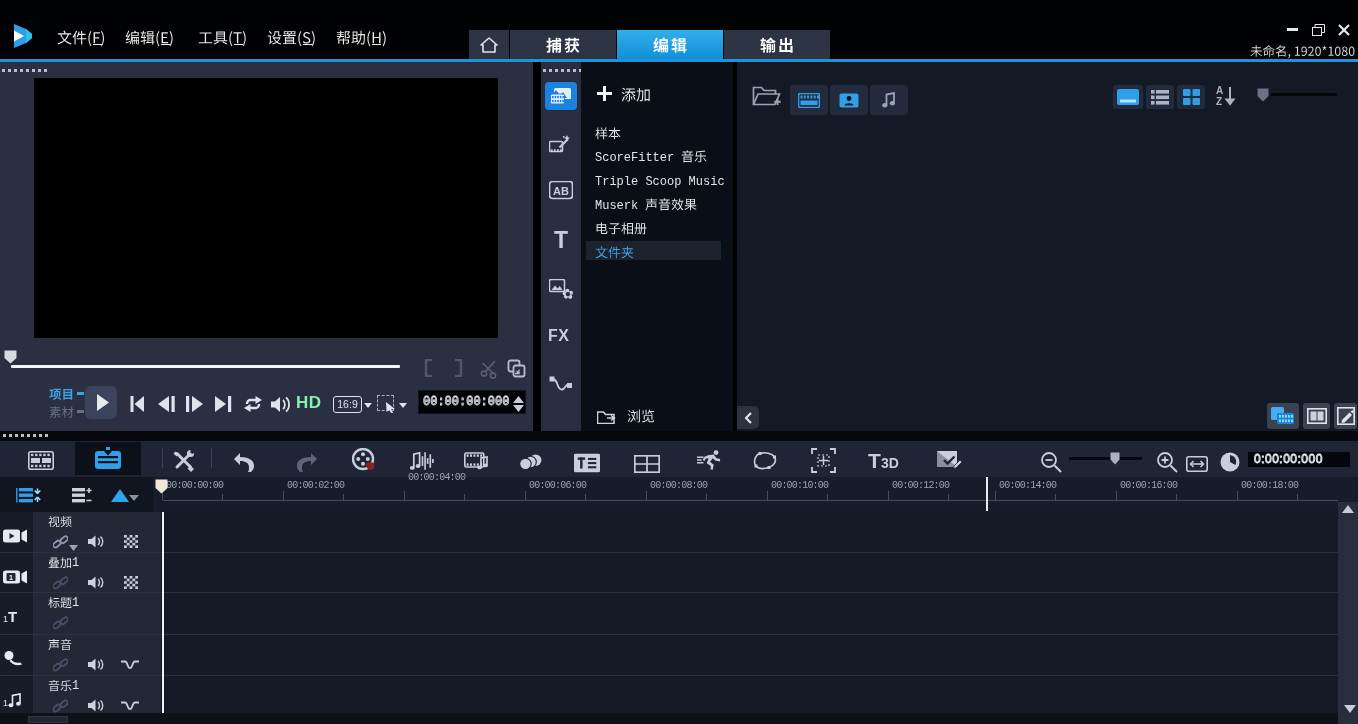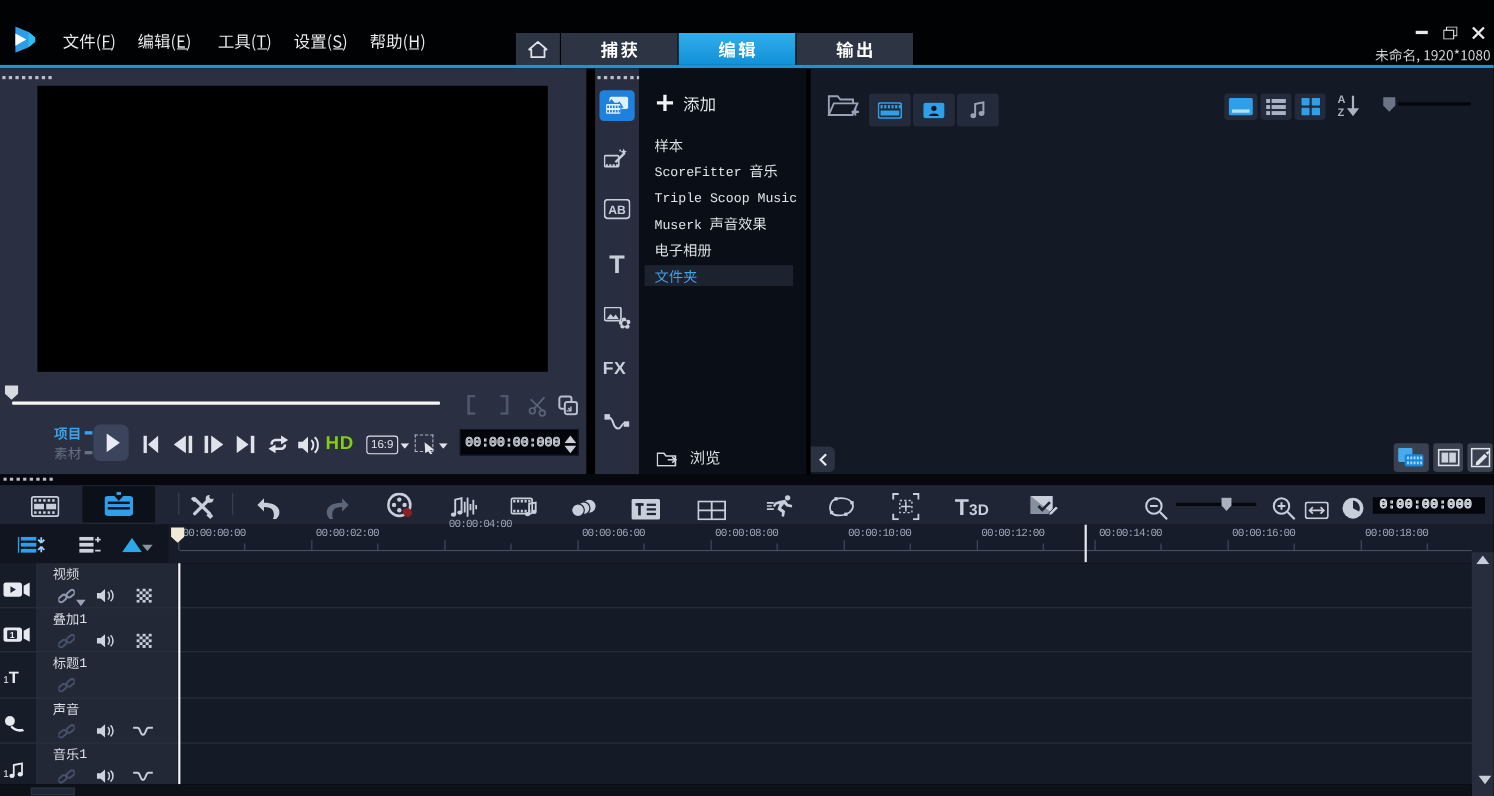--- a/index.html
+++ b/index.html
@@ -182,21 +182,21 @@
 <path d="M14.5 1 L21 5 L14.5 9 Z" fill="#dfe3ec"></path>
 <path d="M9.5 9 L3 13 L9.5 17 Z" fill="#dfe3ec"></path>
     </svg>
   </div>
 <div style="position:absolute;left:271px;top:396px;width:21px;height:17px;">
     <svg width="21" height="17" viewBox="0 0 21 17">
       <path d="M0 5.5 H4 L9 1 V16 L4 11.5 H0 Z" fill="#dfe3ec"></path>
       <path d="M12 4 C14.5 6 14.5 11 12 13 M15 1.5 C19 4.5 19 12.5 15 15.5" fill="none" stroke="#dfe3ec" stroke-width="1.8"></path>
     </svg>
   </div>
-<div style="position:absolute;left:296px;top:393px;width:30px;height:20px;font-family:'Liberation Sans',sans-serif;font-size:17px;font-weight:bold;color:#84cc16;letter-spacing:0.5px;">HD</div>
+<div style="position:absolute;left:296px;top:393px;width:30px;height:20px;font-family:'Liberation Sans',sans-serif;font-size:17px;font-weight:bold;color:#86efac;letter-spacing:0.5px;">HD</div>
 <div style="position:absolute;left:333px;top:396px;width:29px;height:17px;border:1.5px solid #dfe3ec;border-radius:3px;color:#dfe3ec;font-size:10.5px;text-align:center;line-height:14px;font-family:'Liberation Sans',sans-serif;">16:9</div>
 <div style="position:absolute;left:364px;top:403px;width:8px;height:5px;">
     <svg width="8" height="5" viewBox="0 0 8 5">
       <path d="M0 0 L8 0 L4 5 Z" fill="#dfe3ec"></path>
     </svg>
   </div>
 <div style="position:absolute;left:377px;top:395px;width:17px;height:16px;border:1.5px dashed #aab1c0;"></div>
 <div style="position:absolute;left:385px;top:401px;width:11px;height:12px;">
     <svg width="11" height="12" viewBox="0 0 11 12">
       <path d="M1 1 L10 8 L5.8 8.4 L8.3 12 L6.2 12 L4.1 8.9 L1.6 11 Z" fill="#dfe3ec"></path>
@@ -667,21 +667,21 @@
       <path d="M5 8 H17 M7.5 5 L4.5 8 L7.5 11 M14.5 5 L17.5 8 L14.5 11" stroke="#c9cfda" stroke-width="1.5" fill="none"></path>
     </svg>
   </div>
 <div style="position:absolute;left:1220px;top:449px;width:20px;height:26px;display:flex;align-items:center;justify-content:center;">
     <svg width="20" height="20" viewBox="0 0 20 20">
       <circle cx="10" cy="10" r="9.5" fill="#c9cfda"></circle>
       <path d="M10 10 V3 A7 7 0 0 1 15.5 13 Z" fill="#1f2534"></path>
     </svg>
   </div>
 <div style="position:absolute;left:1248px;top:452px;width:102px;height:15px;background:#04060b;"></div>
-<div style="position:absolute;left:1254px;top:453px;width:94px;height:13px;font-family:Liberation Mono, monospace;font-size:12px;line-height:13px;color:transparent;-webkit-text-stroke:0.9px #e2e6ee;letter-spacing:0.5px;">0:00:00:000</div>
+<div style="position:absolute;left:1254px;top:453px;width:94px;height:13px;font-family:Liberation Sans, sans-serif;font-size:12px;line-height:13px;color:transparent;-webkit-text-stroke:0.9px #e2e6ee;letter-spacing:0.5px;">0:00:00:000</div>
 <div style="position:absolute;left:0px;top:477px;width:1358px;height:35px;background:#171c2a;"></div>
 <div style="position:absolute;left:0px;top:477px;width:153px;height:35px;background:#10151f;"></div>
 <div style="position:absolute;left:16px;top:488px;width:26px;height:15px;">
     <svg width="26" height="15" viewBox="0 0 26 15">
       <g fill="#2e9fe8">
         <rect x="3" y="0" width="14" height="3.4"></rect>
         <rect x="3" y="5.5" width="14" height="3.4"></rect>
         <rect x="3" y="11" width="14" height="3.4"></rect>
       </g>
       <path d="M0.8 0 V14.5" stroke="#2e9fe8" stroke-width="1.4"></path>

